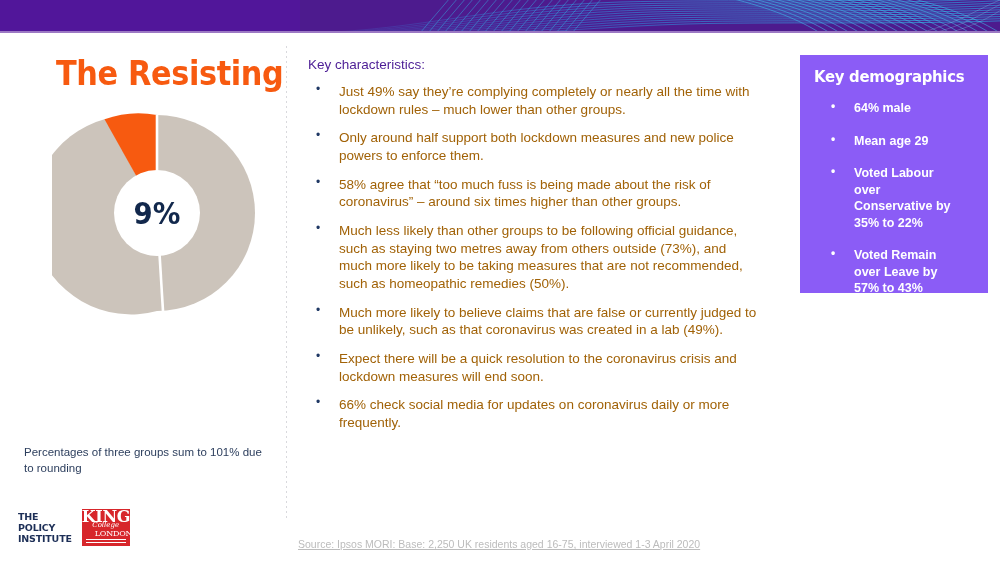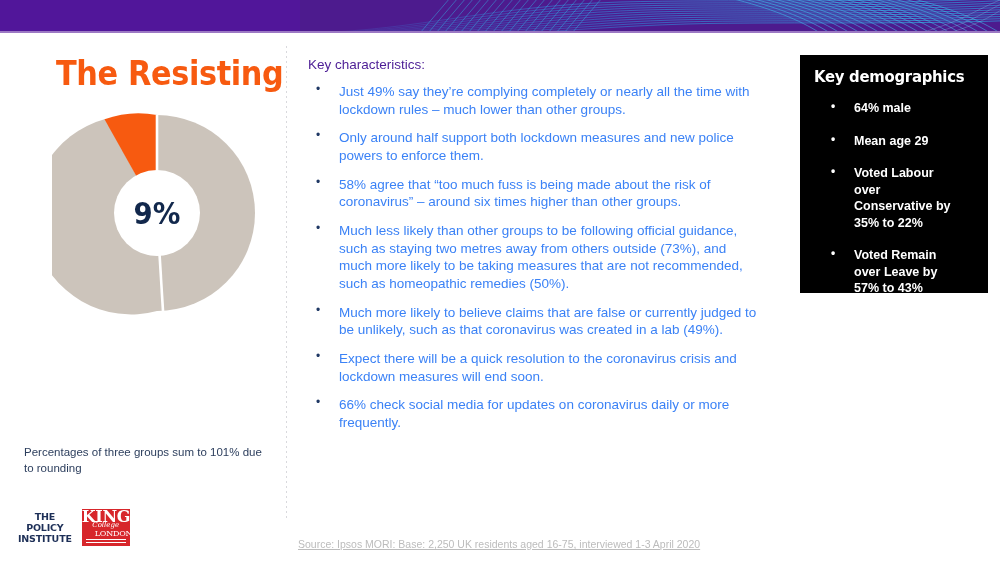--- a/index.html
+++ b/index.html
@@ -105,21 +105,20 @@
     gap: 10px;
   }
   .logo-policy {
     font-family: "DejaVu Sans", sans-serif;
     font-weight: bold;
     font-size: 9.5px;
     line-height: 1.16;
     color: #1d2f57;
     letter-spacing: -0.2px;
     text-transform: uppercase;
-    text-align: center;
   }
   .logo-kings {
     width: 48px;
     height: 37px;
     background: #d7262b;
     color: #ffffff;
     position: relative;
     padding: 2px 0 0 0;
     box-sizing: border-box;
     text-align: center;
@@ -178,21 +177,21 @@
     list-style: none;
     margin: 0;
     padding: 0;
   }
   ul.bullets li {
     position: relative;
     padding-left: 31px;
     margin-bottom: 11px;
     font-size: 13.5px;
     line-height: 1.31;
-    color: #3b82f6;
+    color: #a16207;
   }
   ul.bullets li::before {
     content: "\2022";
     position: absolute;
     left: 8px;
     top: -1px;
     font-size: 12px;
     color: #1f3864;
   }
   .source {
@@ -203,21 +202,21 @@
     white-space: nowrap;
     text-decoration: underline;
   }
 
   
   .demo-box {
     position: absolute;
     left: 800px; top: 55px;
     width: 188px;
     height: 238px;
-    background: #000000;
+    background: #8b5cf6;
     box-sizing: border-box;
     padding: 12px 12px 0 14px;
   }
   .demo-title {
     font-family: "DejaVu Sans", sans-serif;
     font-weight: bold;
     font-size: 16px;
     color: #ffffff;
     letter-spacing: -0.3px;
     transform: scaleX(0.93);

